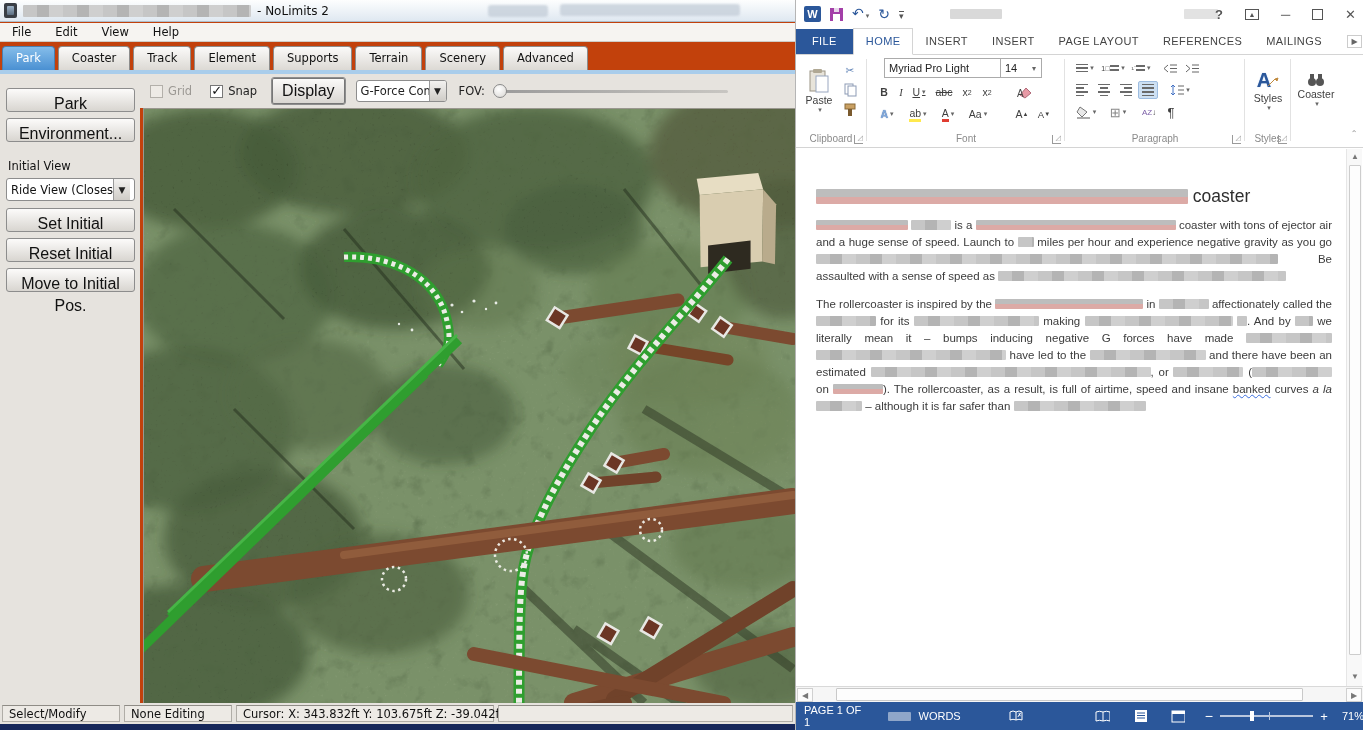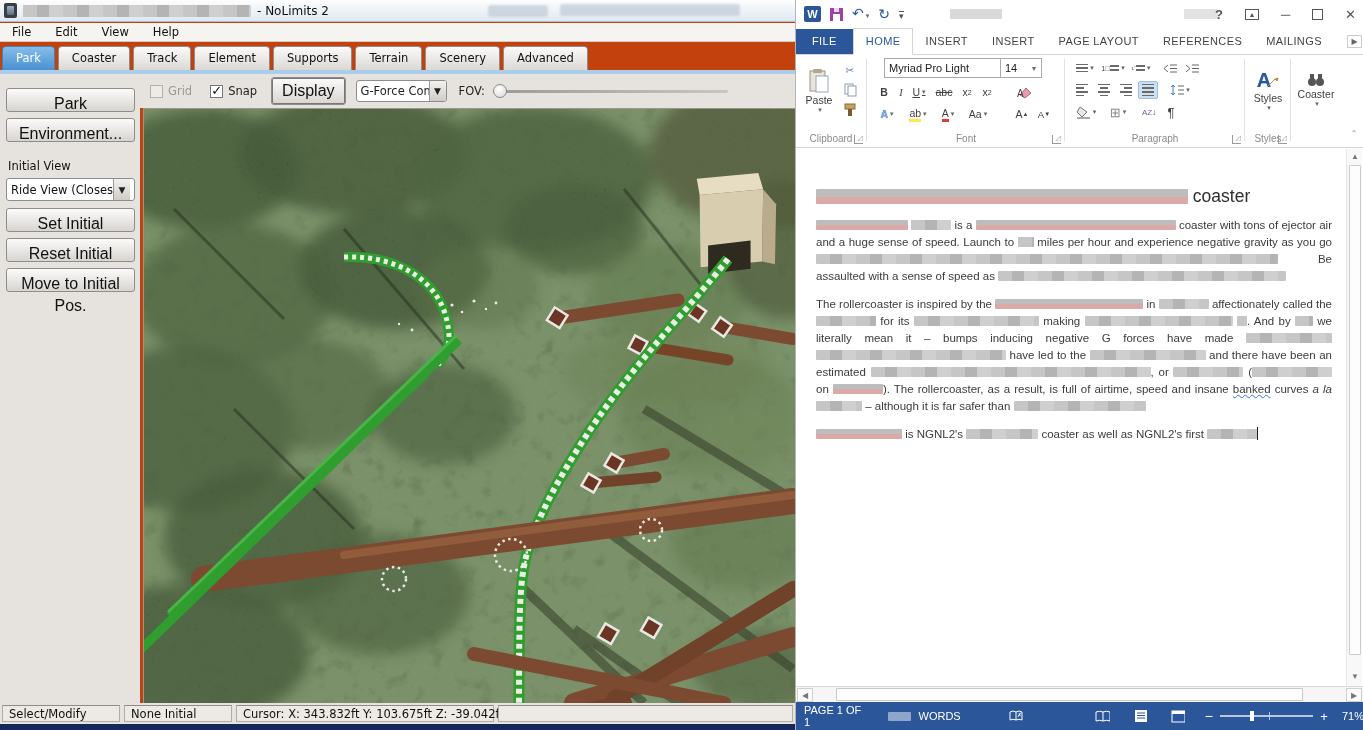--- a/index.html
+++ b/index.html
@@ -278,21 +278,21 @@
           <polyline points="300.6,244.9 233.2,311.4 242.8,300.3 169.4,373.2 184.9,355.7 105.6,434.9 127.2,411.1 41.8,496.8 69.4,466.5 -22,558.6" fill="none" stroke="#35a435" stroke-width="5"></polyline>
           <line x1="315" y1="231" x2="26" y2="508" stroke="#2f9e2f" stroke-width="9"></line>
           <line x1="281" y1="265" x2="-38" y2="574" stroke="#2f9e2f" stroke-width="9"></line>
           <line x1="313" y1="226" x2="24" y2="503" stroke="#47b547" stroke-width="3"></line>
         </g>
       </svg>
     </div>
 
     <div class="nl-status">
       <span class="st-cell" style="width:118px">Select/Modify</span>
-      <span class="st-cell" style="width:108px">None Initial</span>
+      <span class="st-cell" style="width:108px">None Editing</span>
       <span class="st-cell" style="width:258px">Cursor: X: 343.832ft Y: 103.675ft Z: -39.042ft</span>
       <span class="st-cell" style="flex:1"></span>
     </div>
     <div class="nl-taskbar"></div>
   </section>
 
   <section id="wd">
     <div class="wd-title">
       <div class="qat">
         <span class="w-ico">W</span>
@@ -538,21 +538,20 @@
         </div>
       </div>
       <div class="rbtn" style="left:552px;top:72px;width:12px;height:12px;font-size:8px;color:#888">⌃</div>
     </div>
 
     <div class="doc">
       <div class="doc-inner" id="doc-inner">
           <div class="doc-p heading"><span class="redact pink" style="width: 372px;"></span> coaster</div>
           <div class="doc-p body"><span class="redact pink" style="width: 92px;"></span> <span class="redact" style="width: 40px;"></span> is a <span class="redact pink" style="width: 200px;"></span> coaster with tons of ejector air and a huge sense of speed. Launch to <span class="redact" style="width: 16px;"></span> miles per hour and experience negative gravity as you go <span class="redact" style="width: 462px;"></span> Be assaulted with a sense of speed as <span class="redact" style="width: 288px;"></span></div>
           <div class="doc-p body">The rollercoaster is inspired by the <span class="redact pink" style="width: 148px;"></span> in <span class="redact" style="width: 50px;"></span> affectionately called the <span class="redact" style="width: 60px;"></span> for its <span class="redact" style="width: 125px;"></span> making <span class="redact" style="width: 148px;"></span> <span class="redact" style="width: 10px;"></span>. And by <span class="redact" style="width: 18px;"></span> we literally mean it – bumps inducing negative G forces have made <span class="redact" style="width: 86px;"></span> <span class="redact" style="width: 190px;"></span> have led to the <span class="redact" style="width: 116px;"></span> and there have been an estimated <span class="redact" style="width: 280px;"></span>, or <span class="redact" style="width: 70px;"></span> (<span class="redact" style="width: 80px;"></span> on <span class="redact pink" style="width: 50px;"></span>). The rollercoaster, as a result, is full of airtime, speed and insane <span class="squig">banked</span> curves <i>a la</i> <span class="redact" style="width: 46px;"></span> – although it is far safer than <span class="redact" style="width: 132px;"></span></div>
-          <div class="doc-p body"><span class="redact pink" style="width: 86px;"></span> is NGNL2's <span class="redact" style="width: 72px;"></span> coaster as well as NGNL2's first <span class="redact" style="width: 50px;"></span><span class="caret"></span></div>
         </div>
     </div>
 
     <div class="vscroll">
       <span class="varr" style="top:1px">▲</span>
       <span class="vthumb"></span>
       <span class="varr" style="top:521px">▼</span>
     </div>
     <div class="hscroll">
       <span class="harr" style="left:1px">◀</span>

